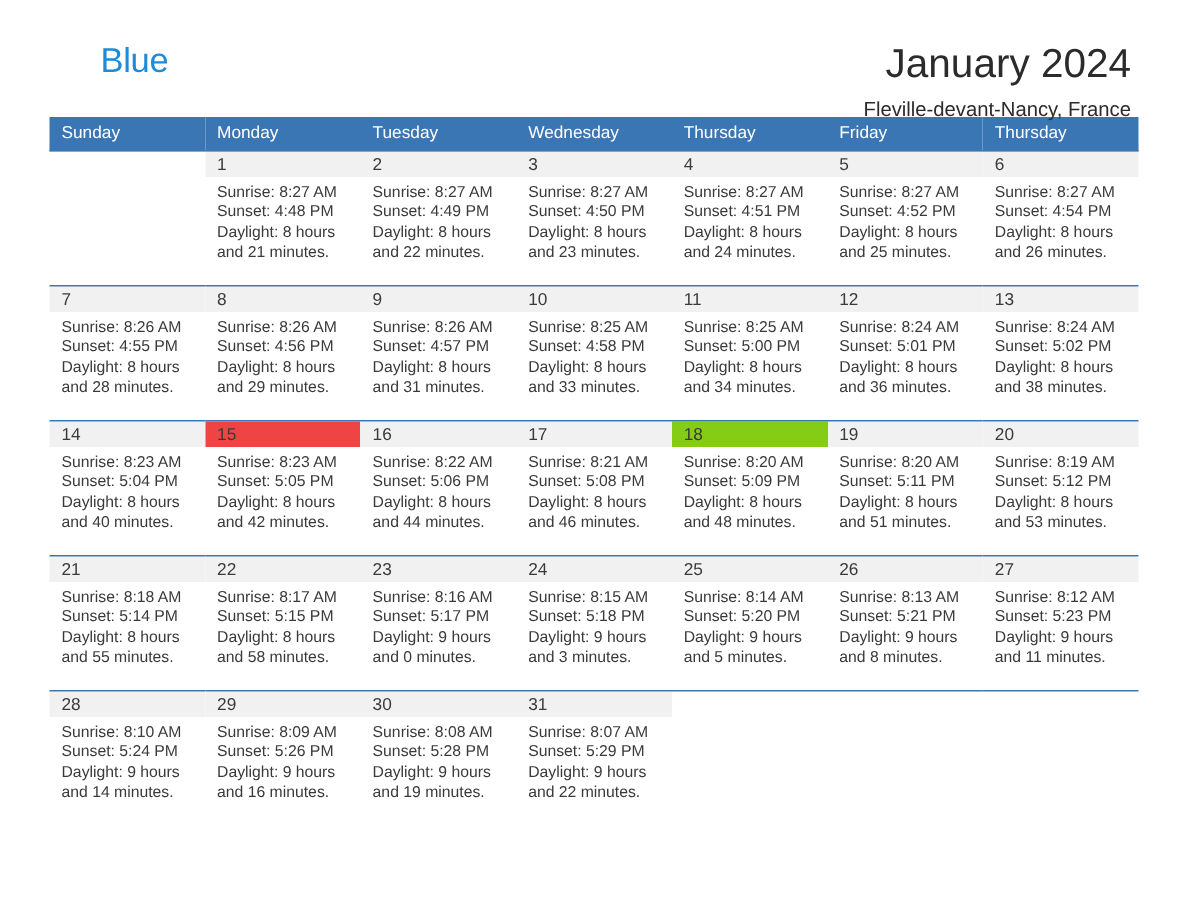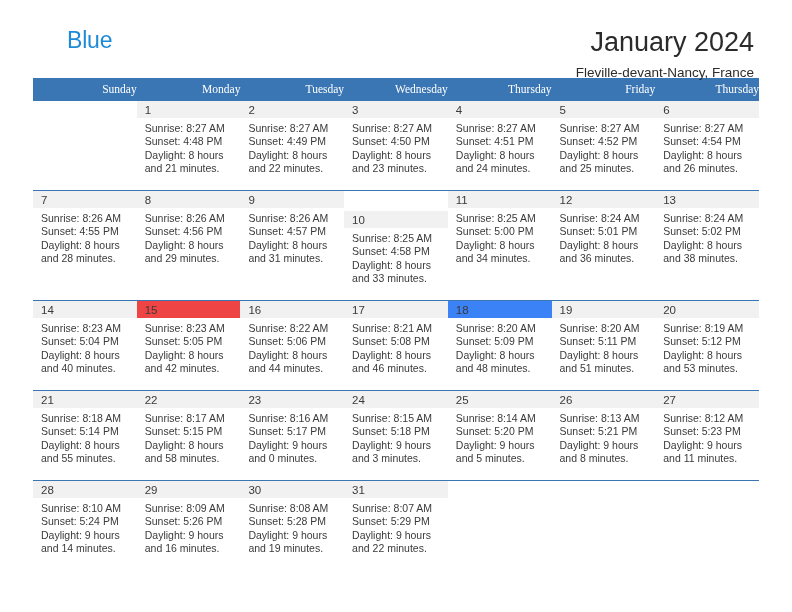--- a/index.html
+++ b/index.html
@@ -84,25 +84,24 @@
     margin: 0 33px;
     width: 726px;
     border-collapse: collapse;
     table-layout: fixed;
   }
   .calendar th {
     background: #3b76b4;
     color: #ffffff;
     font-size: 11.5px;
     font-weight: normal;
-    text-align: right;
+    text-align: left;
     padding: 5px 0 5px 8px;
     height: 21px;
     border: none;
-    font-family: Liberation Serif, serif;
   }
   .calendar td {
     vertical-align: top;
     padding: 0;
     border: none;
     width: 103.7px;
     height: 89px;
   }
   .week-row > td {
     border-top: 1px solid #3b76b4;
@@ -265,21 +264,21 @@
               <div class="cell-body">
                 <div>Sunrise: 8:26 AM</div>
                 <div>Sunset: 4:57 PM</div>
                 <div>Daylight: 8 hours</div>
                 <div>and 31 minutes.</div>
               </div>
             </div>
           </td>
           <td style="border-top: 1px solid rgb(59, 118, 180);">
             <div class="cell-inner">
-              <div class="daynum-band" style="background: rgb(241, 241, 241); margin-top: 20px;">10</div>
+              <div class="daynum-band" style="background: rgb(241, 241, 241);">10</div>
               <div class="cell-body">
                 <div>Sunrise: 8:25 AM</div>
                 <div>Sunset: 4:58 PM</div>
                 <div>Daylight: 8 hours</div>
                 <div>and 33 minutes.</div>
               </div>
             </div>
           </td>
           <td style="border-top: 1px solid rgb(59, 118, 180);">
             <div class="cell-inner">
@@ -355,21 +354,21 @@
               <div class="cell-body">
                 <div>Sunrise: 8:21 AM</div>
                 <div>Sunset: 5:08 PM</div>
                 <div>Daylight: 8 hours</div>
                 <div>and 46 minutes.</div>
               </div>
             </div>
           </td>
           <td style="border-top: 1px solid rgb(59, 118, 180);">
             <div class="cell-inner">
-              <div class="daynum-band" style="background: #3b82f6;">18</div>
+              <div class="daynum-band" style="background: #84cc16;">18</div>
               <div class="cell-body">
                 <div>Sunrise: 8:20 AM</div>
                 <div>Sunset: 5:09 PM</div>
                 <div>Daylight: 8 hours</div>
                 <div>and 48 minutes.</div>
               </div>
             </div>
           </td>
           <td style="border-top: 1px solid rgb(59, 118, 180);">
             <div class="cell-inner">

